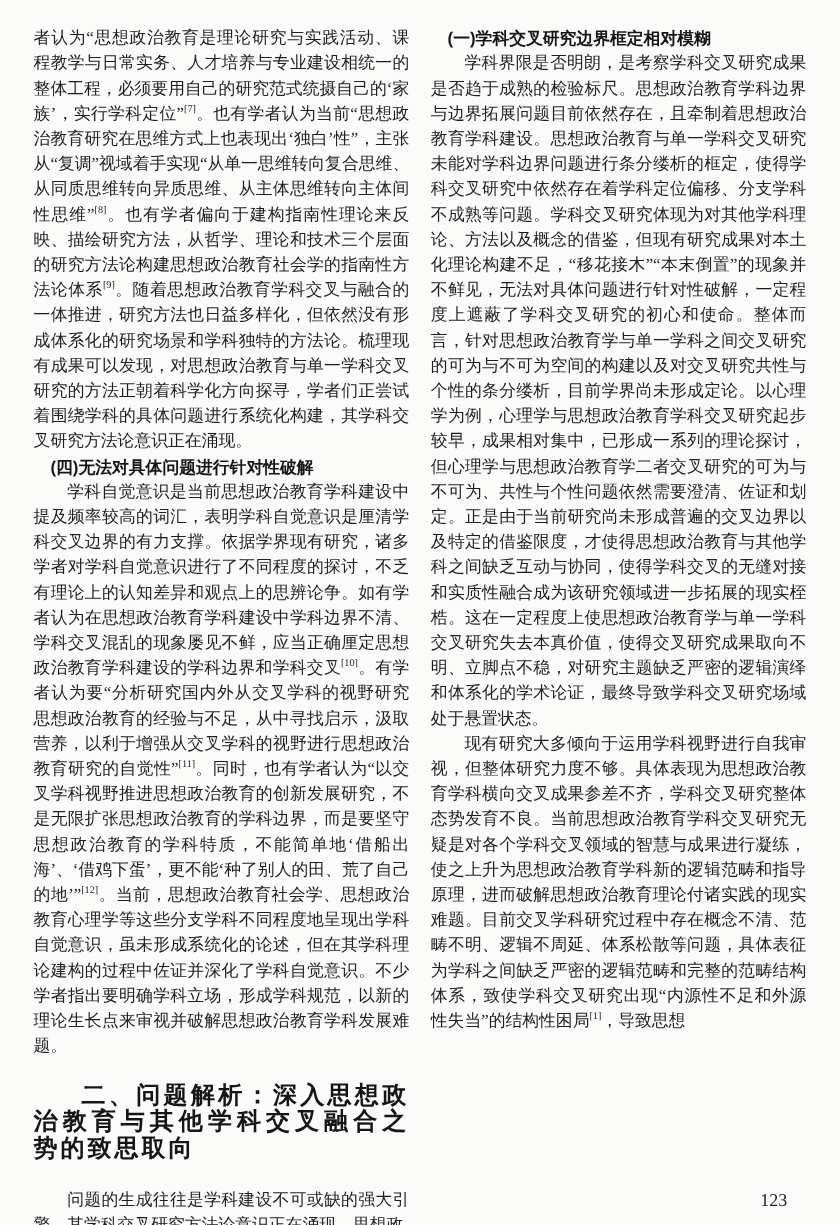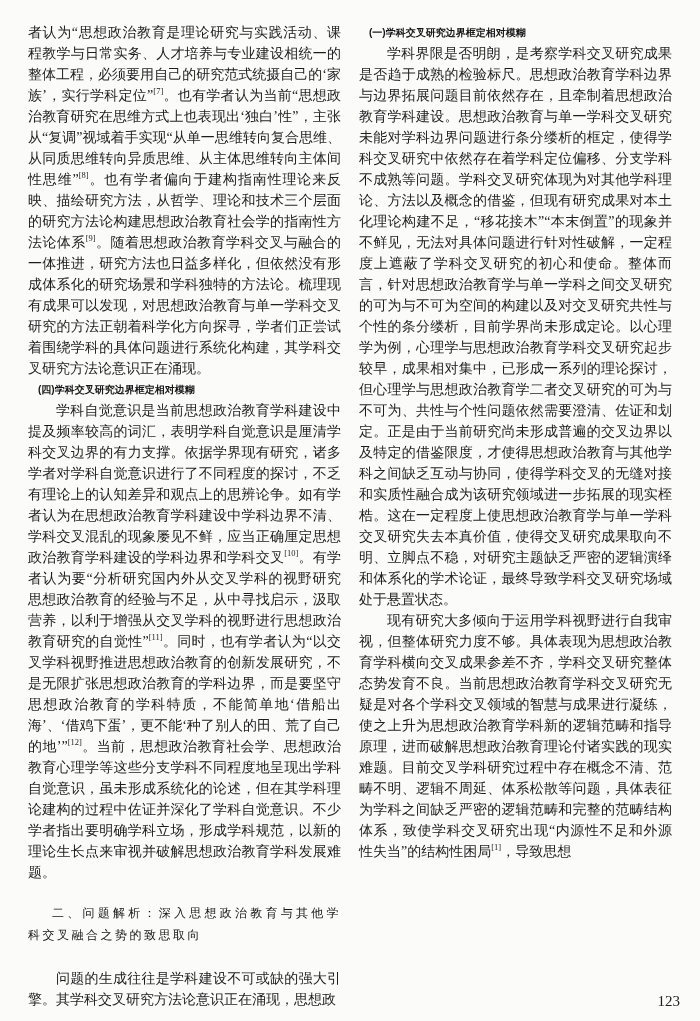--- a/index.html
+++ b/index.html
@@ -37,54 +37,54 @@
   sup {
     font-size: 8.5px;
     line-height: 0;
     vertical-align: super;
     letter-spacing: 0;
   }
   .subheading {
     margin: 0;
     font-family: "Liberation Sans", "DejaVu Sans", sans-serif;
     font-weight: bold;
-    font-size: 10px;
+    font-size: 14px;
     line-height: 21px;
     text-indent: 1em;
     color: #151517;
   }
   .section-heading {
     margin: 19px 0 22px 0;
     font-family: "Liberation Sans", "DejaVu Sans", sans-serif;
-    font-weight: normal;
-    font-size: 12px;
+    font-weight: bold;
+    font-size: 20px;
     line-height: 22px;
     letter-spacing: 2.5px;
     text-indent: 2em;
     text-align: justify;
     color: #151517;
   }
   .page-number {
     position: absolute;
-    right: 20px;
+    right: 44px;
     bottom: 11px;
     font-family: "Liberation Serif", "DejaVu Serif", serif;
     font-size: 15px;
     color: #1d1d1f;
   }
 </style>
 </head>
 <body>
 
 <div class="page">
   <div class="columns">
 
     <div class="col">
       <p class="para">者认为“思想政治教育是理论研究与实践活动、课程教学与日常实务、人才培养与专业建设相统一的整体工程，必须要用自己的研究范式统摄自己的‘家族’，实行学科定位”<sup>[7]</sup>。也有学者认为当前“思想政治教育研究在思维方式上也表现出‘独白’性”，主张从“复调”视域着手实现“从单一思维转向复合思维、从同质思维转向异质思维、从主体思维转向主体间性思维”<sup>[8]</sup>。也有学者偏向于建构指南性理论来反映、描绘研究方法，从哲学、理论和技术三个层面的研究方法论构建思想政治教育社会学的指南性方法论体系<sup>[9]</sup>。随着思想政治教育学科交叉与融合的一体推进，研究方法也日益多样化，但依然没有形成体系化的研究场景和学科独特的方法论。梳理现有成果可以发现，对思想政治教育与单一学科交叉研究的方法正朝着科学化方向探寻，学者们正尝试着围绕学科的具体问题进行系统化构建，其学科交叉研究方法论意识正在涌现。</p>
-      <h3 class="subheading">(四)学科交叉研究边界框定相对模糊</h3>
+      <h3 class="subheading">(四)无法对具体问题进行针对性破解</h3>
       <p class="para indent">学科自觉意识是当前思想政治教育学科建设中提及频率较高的词汇，表明学科自觉意识是厘清学科交叉边界的有力支撑。依据学界现有研究，诸多学者对学科自觉意识进行了不同程度的探讨，不乏有理论上的认知差异和观点上的思辨论争。如有学者认为在思想政治教育学科建设中学科边界不清、学科交叉混乱的现象屡见不鲜，应当正确厘定思想政治教育学科建设的学科边界和学科交叉<sup>[10]</sup>。有学者认为要“分析研究国内外从交叉学科的视野研究思想政治教育的经验与不足，从中寻找启示，汲取营养，以利于增强从交叉学科的视野进行思想政治教育研究的自觉性”<sup>[11]</sup>。同时，也有学者认为“以交叉学科视野推进思想政治教育的创新发展研究，不是无限扩张思想政治教育的学科边界，而是要坚守思想政治教育的学科特质，不能简单地‘借船出海’、‘借鸡下蛋’，更不能‘种了别人的田、荒了自己的地’”<sup>[12]</sup>。当前，思想政治教育社会学、思想政治教育心理学等这些分支学科不同程度地呈现出学科自觉意识，虽未形成系统化的论述，但在其学科理论建构的过程中佐证并深化了学科自觉意识。不少学者指出要明确学科立场，形成学科规范，以新的理论生长点来审视并破解思想政治教育学科发展难题。</p>
       <h2 class="section-heading">二、问题解析：深入思想政治教育与其他学科交叉融合之势的致思取向</h2>
       <p class="para indent">问题的生成往往是学科建设不可或缺的强大引擎。其学科交叉研究方法论意识正在涌现，思想政</p>
     </div>
 
     <div class="col">
       <h3 class="subheading">(一)学科交叉研究边界框定相对模糊</h3>
       <p class="para indent">学科界限是否明朗，是考察学科交叉研究成果是否趋于成熟的检验标尺。思想政治教育学科边界与边界拓展问题目前依然存在，且牵制着思想政治教育学科建设。思想政治教育与单一学科交叉研究未能对学科边界问题进行条分缕析的框定，使得学科交叉研究中依然存在着学科定位偏移、分支学科不成熟等问题。学科交叉研究体现为对其他学科理论、方法以及概念的借鉴，但现有研究成果对本土化理论构建不足，“移花接木”“本末倒置”的现象并不鲜见，无法对具体问题进行针对性破解，一定程度上遮蔽了学科交叉研究的初心和使命。整体而言，针对思想政治教育学与单一学科之间交叉研究的可为与不可为空间的构建以及对交叉研究共性与个性的条分缕析，目前学界尚未形成定论。以心理学为例，心理学与思想政治教育学科交叉研究起步较早，成果相对集中，已形成一系列的理论探讨，但心理学与思想政治教育学二者交叉研究的可为与不可为、共性与个性问题依然需要澄清、佐证和划定。正是由于当前研究尚未形成普遍的交叉边界以及特定的借鉴限度，才使得思想政治教育与其他学科之间缺乏互动与协同，使得学科交叉的无缝对接和实质性融合成为该研究领域进一步拓展的现实桎梏。这在一定程度上使思想政治教育学与单一学科交叉研究失去本真价值，使得交叉研究成果取向不明、立脚点不稳，对研究主题缺乏严密的逻辑演绎和体系化的学术论证，最终导致学科交叉研究场域处于悬置状态。</p>
       <p class="para indent">现有研究大多倾向于运用学科视野进行自我审视，但整体研究力度不够。具体表现为思想政治教育学科横向交叉成果参差不齐，学科交叉研究整体态势发育不良。当前思想政治教育学科交叉研究无疑是对各个学科交叉领域的智慧与成果进行凝练，使之上升为思想政治教育学科新的逻辑范畴和指导原理，进而破解思想政治教育理论付诸实践的现实难题。目前交叉学科研究过程中存在概念不清、范畴不明、逻辑不周延、体系松散等问题，具体表征为学科之间缺乏严密的逻辑范畴和完整的范畴结构体系，致使学科交叉研究出现“内源性不足和外源性失当”的结构性困局<sup>[1]</sup>，导致思想</p>
     </div>

